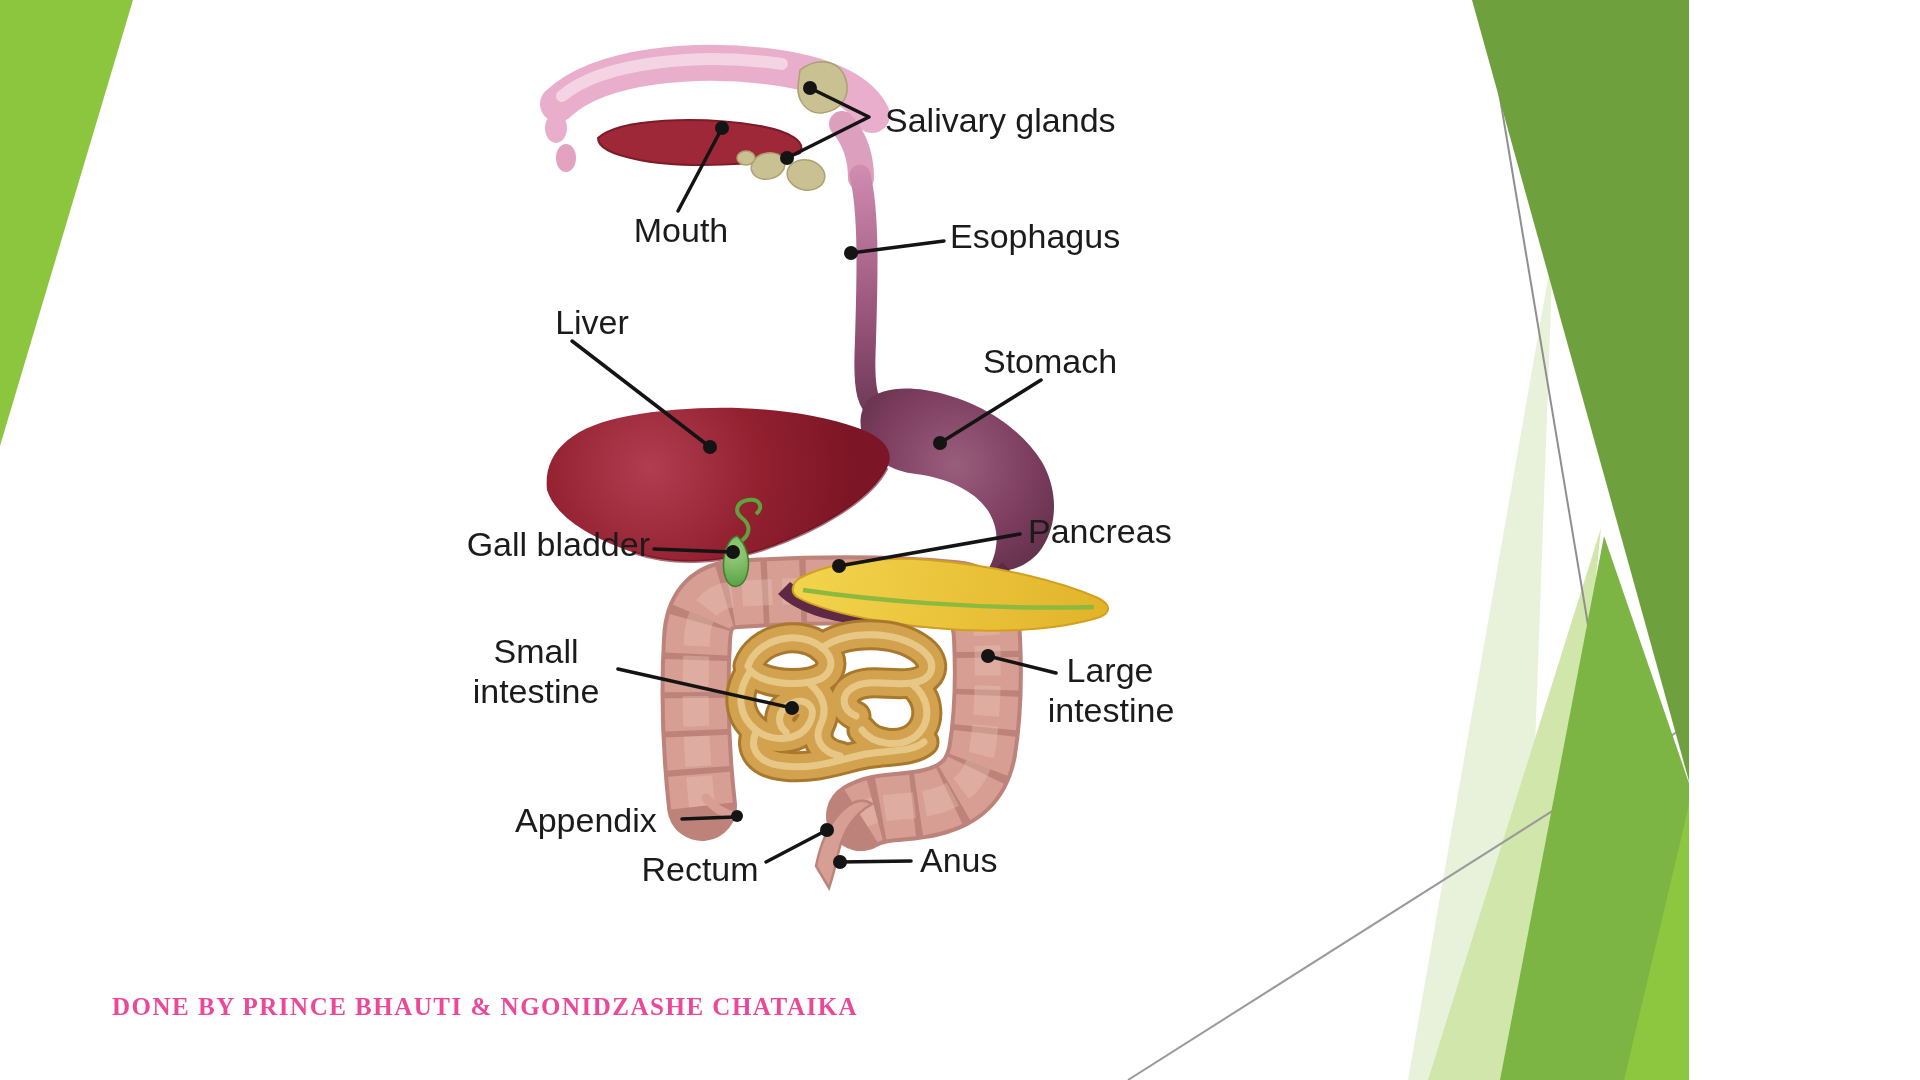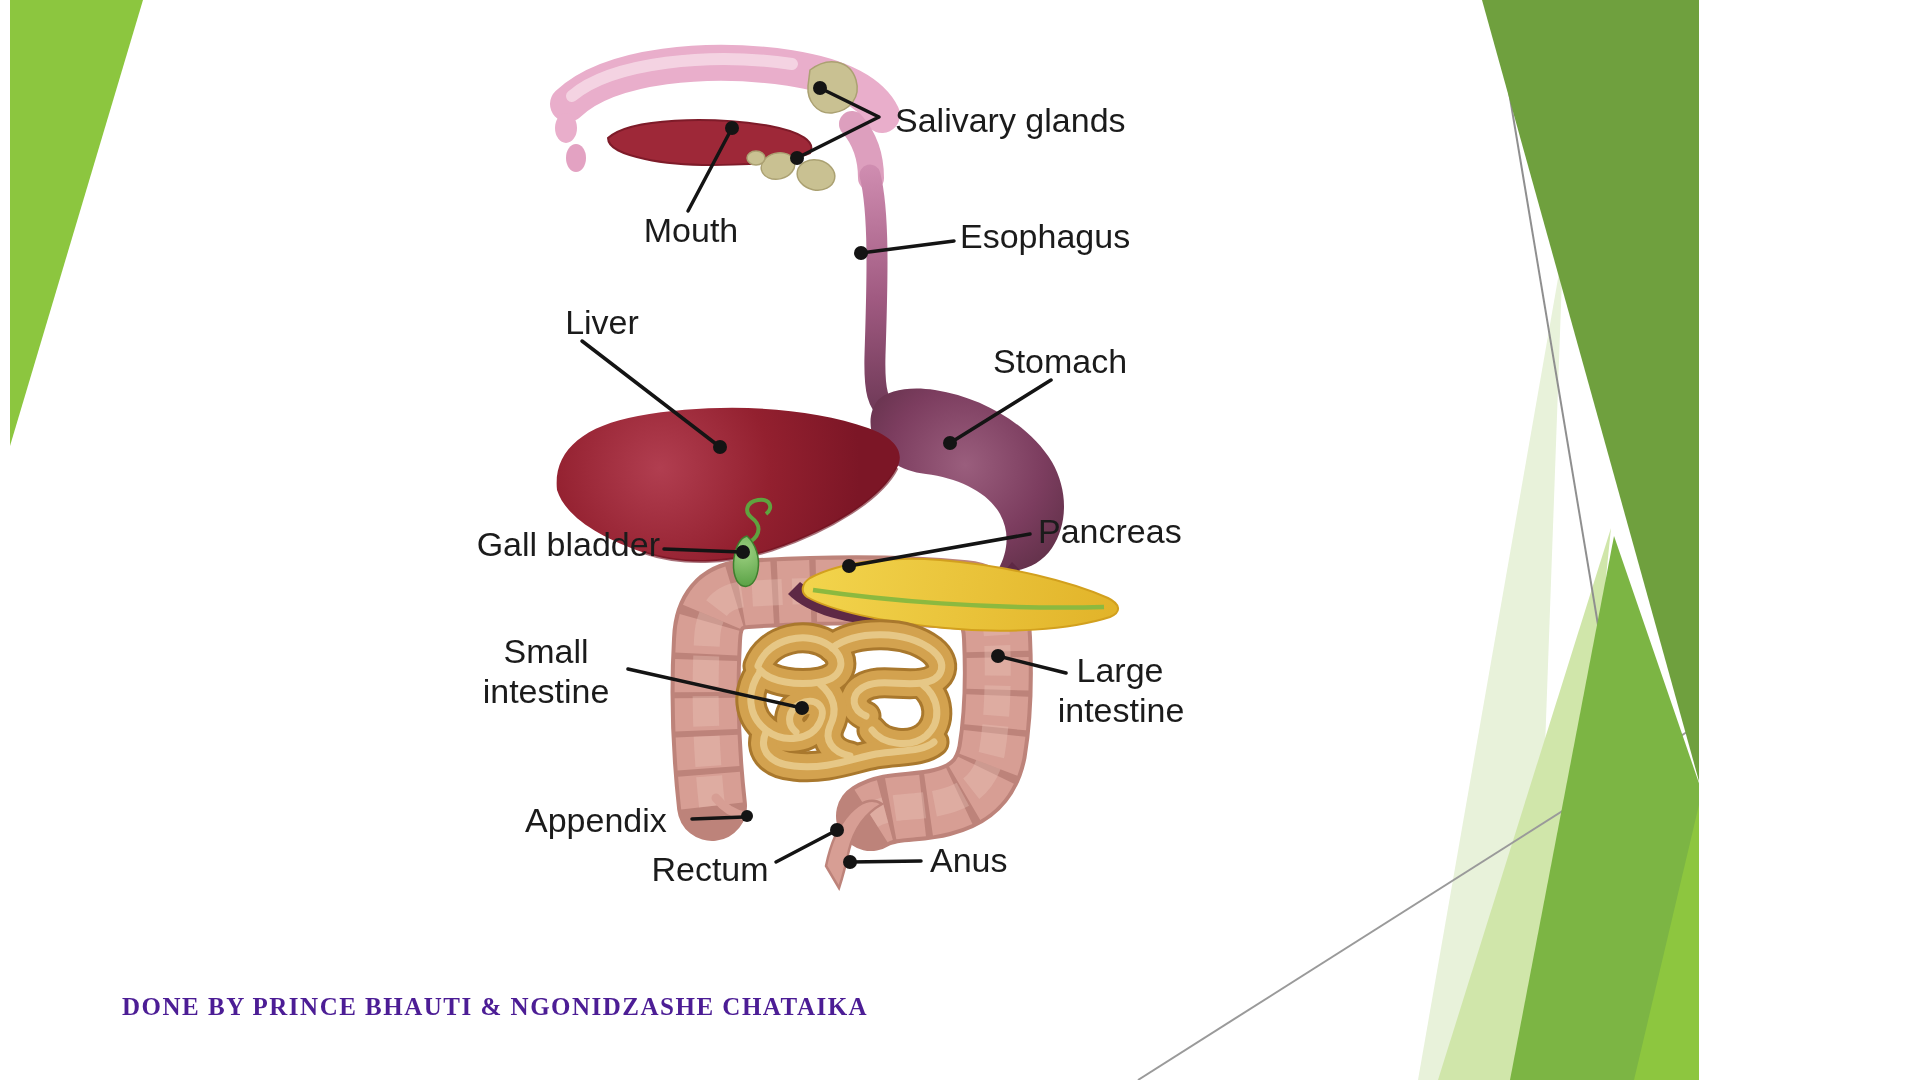--- a/index.html
+++ b/index.html
@@ -2,39 +2,38 @@
 <html><head>
 <meta charset="utf-8">
 <style>
   html,body{margin:0;padding:0;background:#ffffff;}
   .slide{
     position:relative;
     width:1689px;height:1080px;
     overflow:hidden;
     background:#ffffff;
     font-family:"Liberation Sans", sans-serif;
-    margin-left:10px;
   }
   .slide svg{position:absolute;left:0;top:0;}
   .diagram-label{
     font-family:"Liberation Sans", sans-serif;
     font-size:34px;
     fill:#1b1b1b;
     font-weight:400;
   }
   .leader{stroke:#141414;stroke-width:3.5;stroke-linecap:round;fill:none;}
   .leader-dot{fill:#141414;}
   .footer-credit{
     position:absolute;
     left:112px;top:993px;
     font-family:"Liberation Serif", serif;
     font-weight:bold;
     font-size:25px;
     letter-spacing:1.5px;
-    color:#4c1d95;
+    color:#ec4899;
     white-space:nowrap;
   }
 </style>
 </head>
 <body>
 
 <div class="slide">
 
   <svg width="1920" height="1080" viewBox="0 0 1920 1080">
     <defs>

